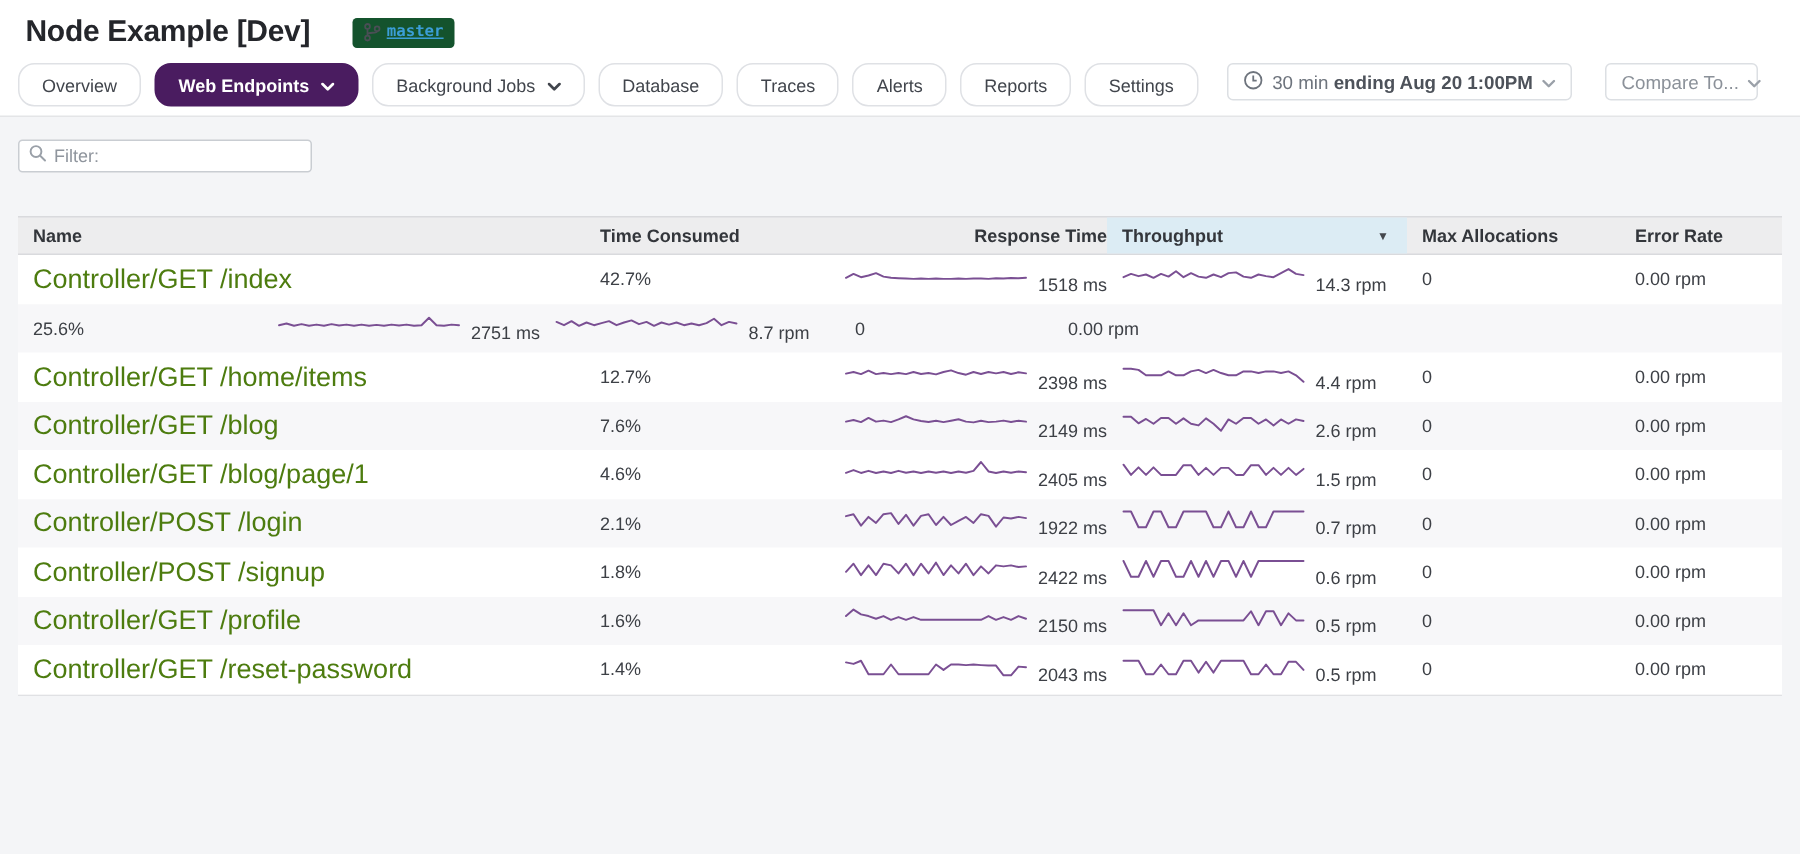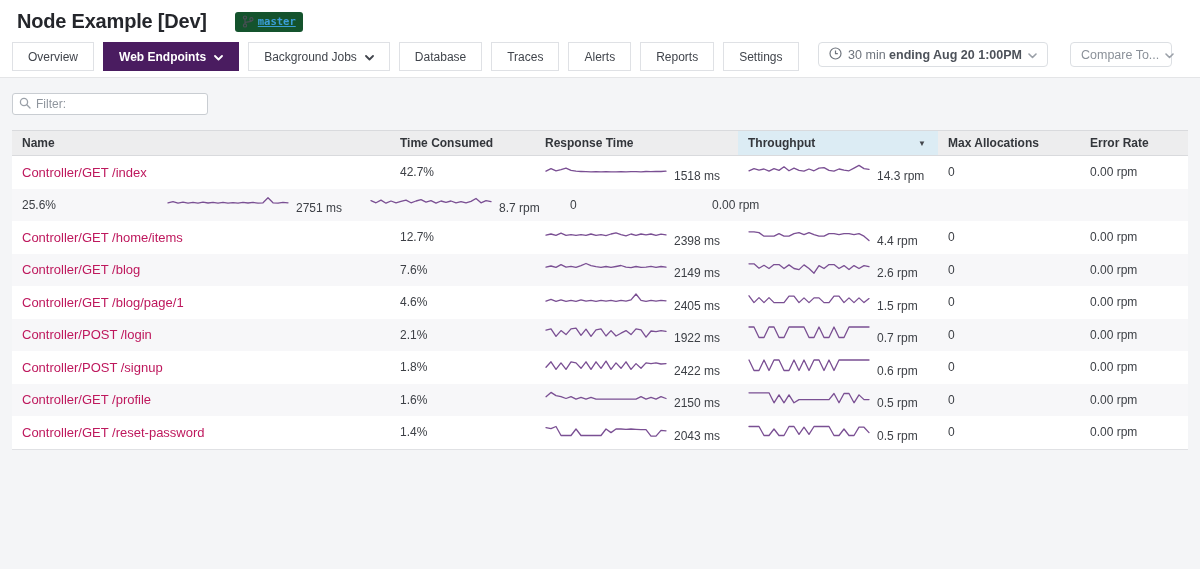--- a/index.html
+++ b/index.html
@@ -36,59 +36,59 @@
     height: 25px; padding: 0 10px; display: inline-flex; align-items: center; gap: 6px;
     font-size: 12.5px; color: #6e747d; cursor: pointer; white-space: nowrap;
   }
   .time-btn b { color: #4d525a; font-weight: 700; }
   .compare-btn { width: 102px; justify-content: space-between; color: #8b9199; }
   .chev { color: #9aa0a8; flex: 0 0 auto; }
   .tab .chev { color: inherit; }
 
   .tab-bar { display: flex; gap: 9px; padding: 9px 0 0 12px; }
   .tab {
-    background: #fff; border: 1px solid #dfe1e5; border-radius: 0;
+    background: #fff; border: 1px solid #dfe1e5; border-radius: 11px;
     height: 29px; padding: 0 15px; display: inline-flex; align-items: center; gap: 8px;
     font-size: 12px; color: #41454c; cursor: pointer; white-space: nowrap;
   }
   .tab.active { background: #4a1c60; border-color: #4a1c60; color: #fff; font-weight: 600; }
 
   
   .content { padding: 15px 12px 0; }
   .filter-box {
     width: 196px; height: 22px; background: #fff;
     border: 1px solid #c9cdd2; border-radius: 3px;
     display: flex; align-items: center; gap: 5px; padding: 0 6px;
   }
   .filter-box input {
     border: none; outline: none; width: 100%;
     font-family: "Liberation Sans", sans-serif; font-size: 12px; color: #3d4046;
   }
   .filter-box input::placeholder { color: #8f959d; }
 
-  .endpoints-table { margin-top: 15px; width: 1176px; }
+  .endpoints-table { margin-top: 29px; width: 1176px; }
   .thead {
     display: flex; height: 26px; background: #ededee;
     border-top: 1px solid #d9dadd; border-bottom: 1px solid #d9dadd;
     font-weight: 700; font-size: 12px; color: #33363b;
   }
   .th { display: flex; align-items: center; padding-left: 10px; cursor: pointer; }
   .th.sorted {
     background: #dcecf4; justify-content: space-between; padding-right: 12px;
   }
   .sort-arrow { font-size: 8px; color: #44474c; }
 
-  .c1 { width: 378px; } .c2 { width: 145px; } .c3 { width: 203px; }
+  .c1 { width: 378px; } .c2 { width: 145px; } .c3 { width: 203px; justify-content: flex-end; }
   .c4 { width: 200px; } .c5 { width: 142px; } .c6 { width: 108px; }
 
   .tbody { border-bottom: 1px solid #e0e1e4; }
   .trow { display: flex; height: 32.5px; align-items: center; background: #fff; font-size: 12px; }
   .trow:nth-child(even) { background: #f7f7f9; }
   .cell { padding-left: 10px; display: flex; align-items: center; }
-  .endpoint-link { color: #be185d; text-decoration: none; font-size: 13px; cursor: pointer; }
+  .endpoint-link { color: #4d7c0f; text-decoration: none; font-size: 18px; cursor: pointer; }
   .spark { width: 122px; height: 22px; flex: 0 0 auto; margin-bottom: 7px; }
   .spark polyline {
     fill: none; stroke: #7a4f93; stroke-width: 1.3;
     stroke-linejoin: round; stroke-linecap: round;
   }
   .metric-label { margin-left: 7px; margin-top: 7px; color: #3d4046; }
 </style>
 </head>
 <body>
 

